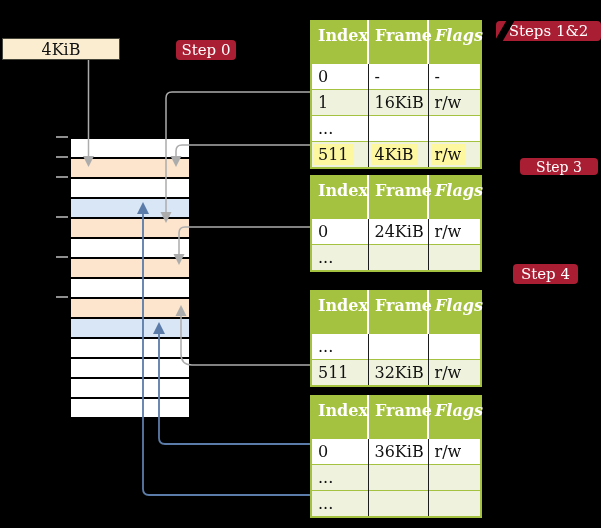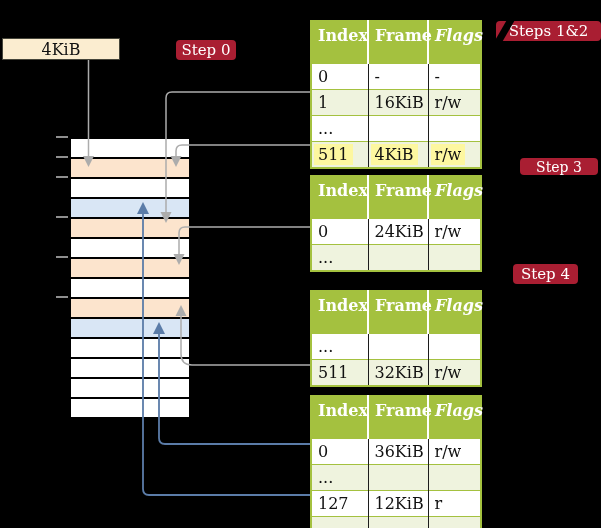--- a/index.html
+++ b/index.html
@@ -229,24 +229,19 @@
     <tr>
       <td>0</td>
       <td>36KiB</td>
       <td>r/w</td>
     </tr>
     <tr class="shade">
       <td>...</td>
       <td></td>
       <td></td>
     </tr>
-    <tr>
-      <td>127</td>
-      <td>12KiB</td>
-      <td>r</td>
-    </tr>
     <tr class="shade">
       <td>...</td>
       <td></td>
       <td></td>
     </tr>
   </tbody>
 </table>
 
 </body></html>

